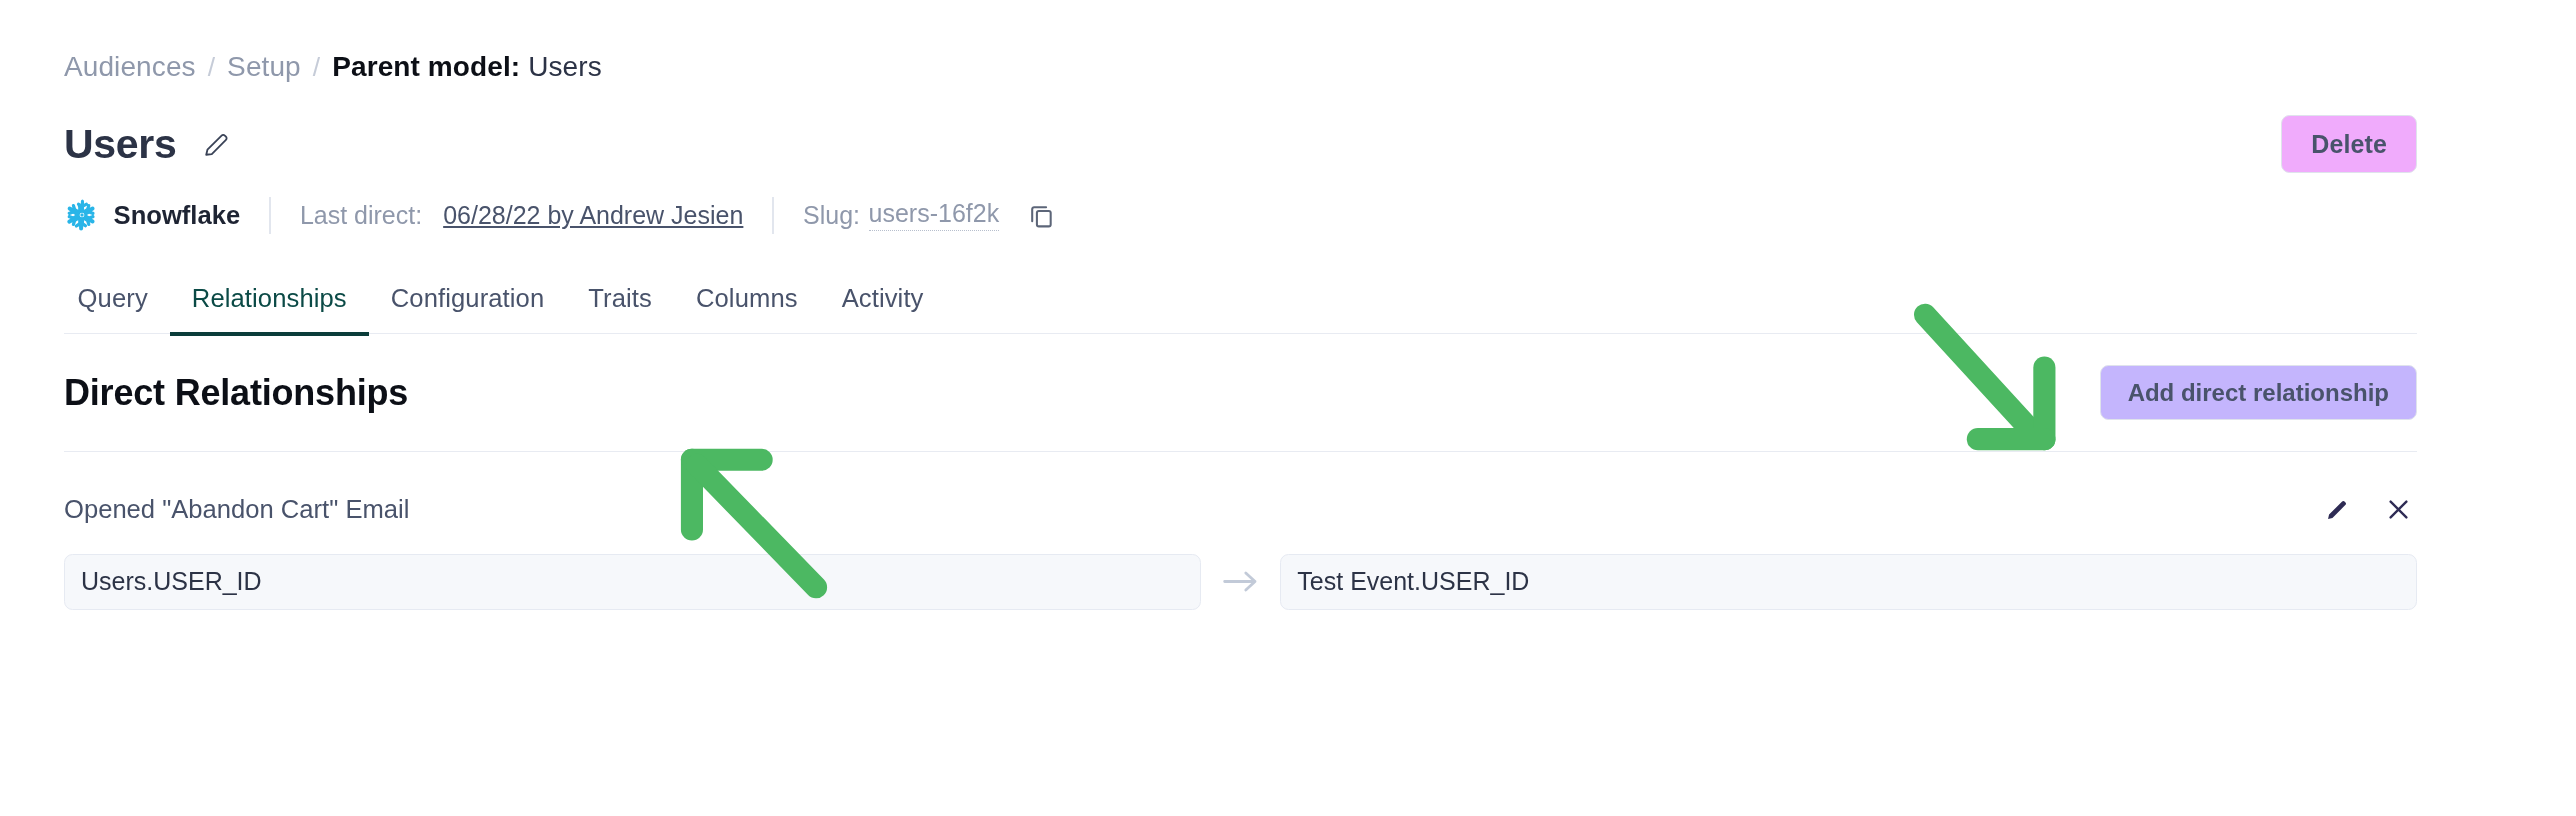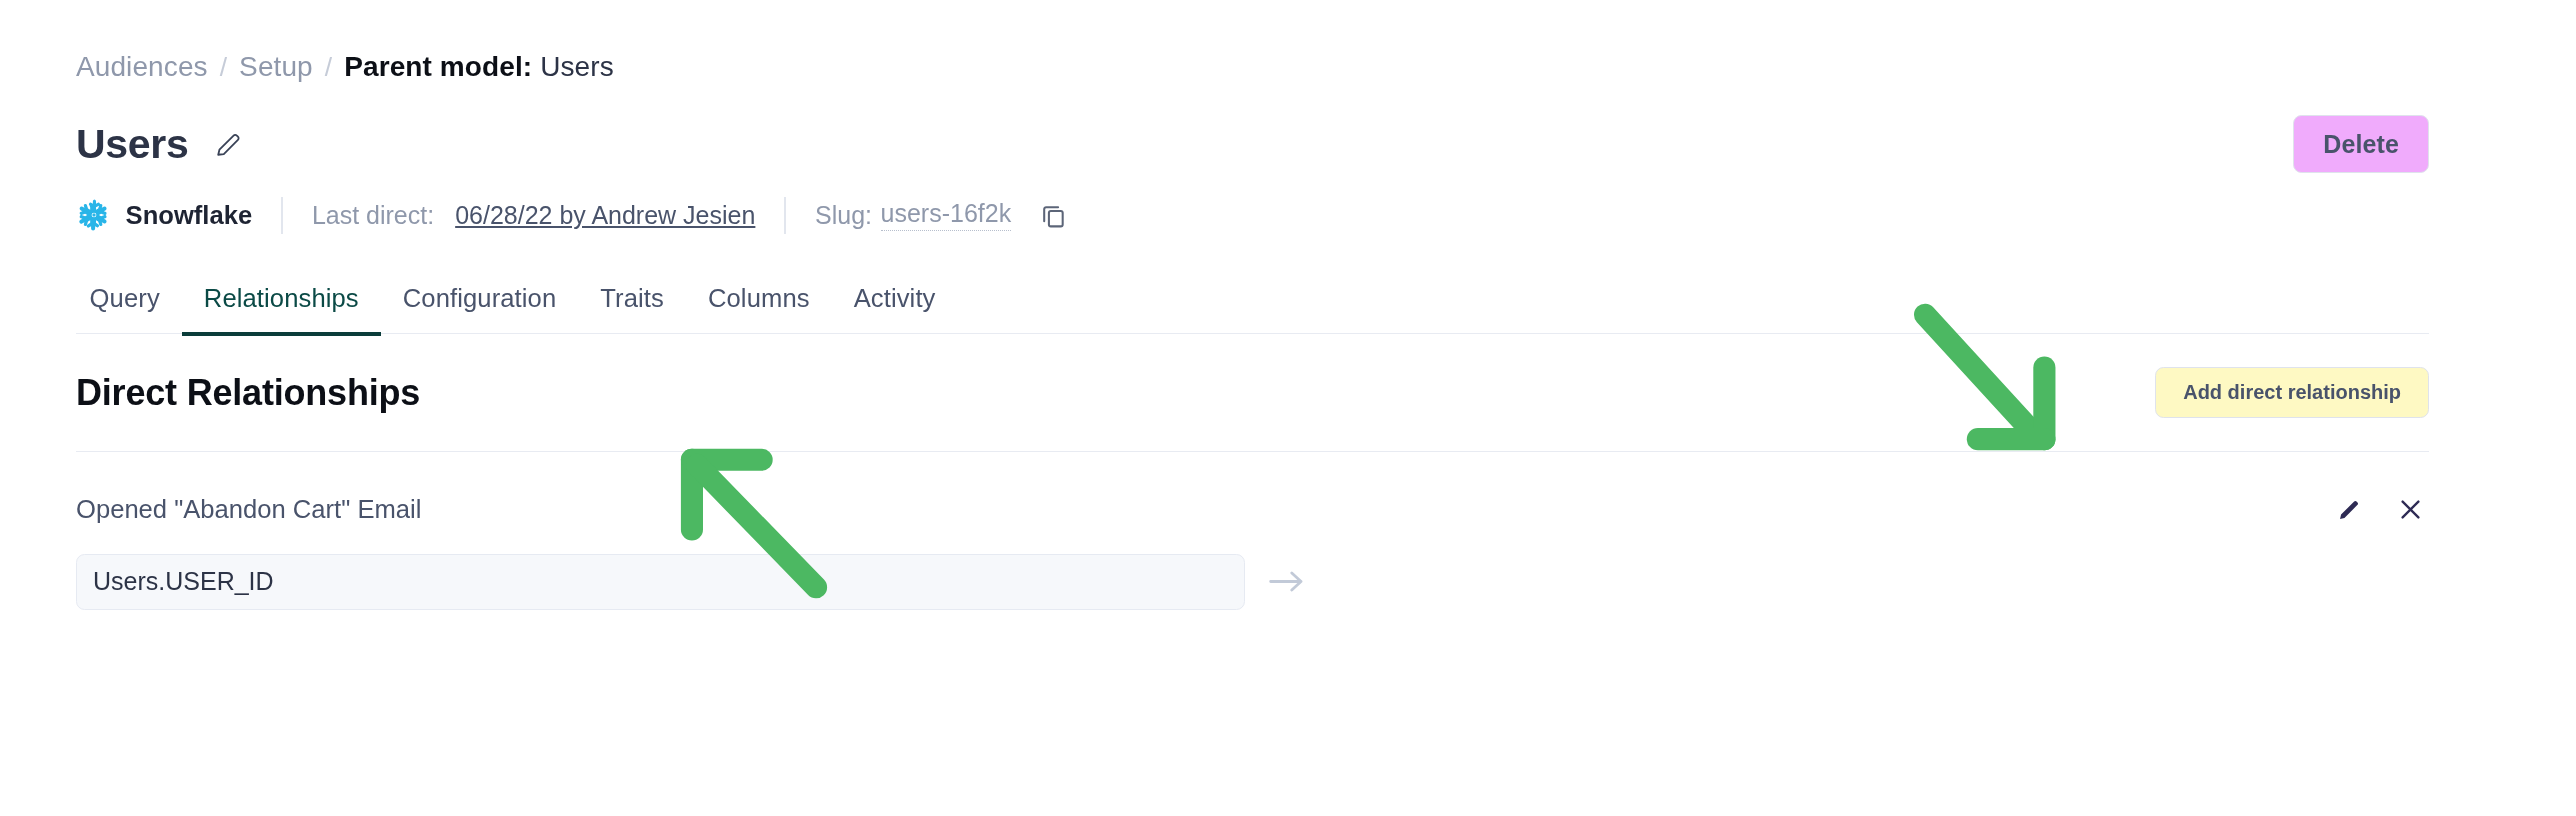--- a/index.html
+++ b/index.html
@@ -11,21 +11,21 @@
     overflow: hidden;
   }
   .page {
     position: relative;
     width: 2576px;
     height: 817px;
     background: #ffffff;
   }
   .content {
     position: absolute;
-    left: 76px;
+    left: 64px;
     top: 0;
     width: 2353px;
   }
 
   
   .breadcrumb {
     display: flex;
     align-items: center;
     gap: 12px;
     padding-top: 51px;
@@ -136,24 +136,24 @@
     border-bottom: 1.7px solid #e8ebf2;
   }
   .section-title {
     font-size: 36px;
     font-weight: 700;
     color: #0c0f16;
     letter-spacing: -0.2px;
   }
   .add-rel-btn {
     border: 1.4px solid #dfe3ec;
-    background: #fef9c3;
+    background: #c4b5fd;
     border-radius: 8.5px;
     color: #49536b;
-    font-size: 20px;
+    font-size: 24px;
     font-weight: 700;
     padding: 12.8px 27px;
     cursor: pointer;
     font-family: "Liberation Sans", sans-serif;
     text-align: right;
   }
 
   
   .rel-card { padding-top: 39px; }
   .rel-head {
@@ -296,20 +296,21 @@
         </div>
       </div>
 
       <div class="rel-fields">
         <div class="field left">Users.USER_ID</div>
         <div class="arrow-between">
           <svg width="37" height="27" viewBox="0 0 28 20" fill="none">
             <path d="M2 10h23M18 3.5L25 10l-7 6.5" stroke="#c2cad8" stroke-width="2.1" stroke-linecap="round" stroke-linejoin="round"></path>
           </svg>
         </div>
+        <div class="field right">Test Event.USER_ID</div>
       </div>
     </div>
 
   </div>
 
   <svg class="annot" id="annot-tab-arrow" width="162" height="170" viewBox="0 0 190 200">
     <g stroke="#4cb862" stroke-width="26" stroke-linecap="round" fill="none">
       <path d="M22 110 L22 28"></path>
       <path d="M22 28 L104 28"></path>
       <path d="M28 34 L168 178"></path>

